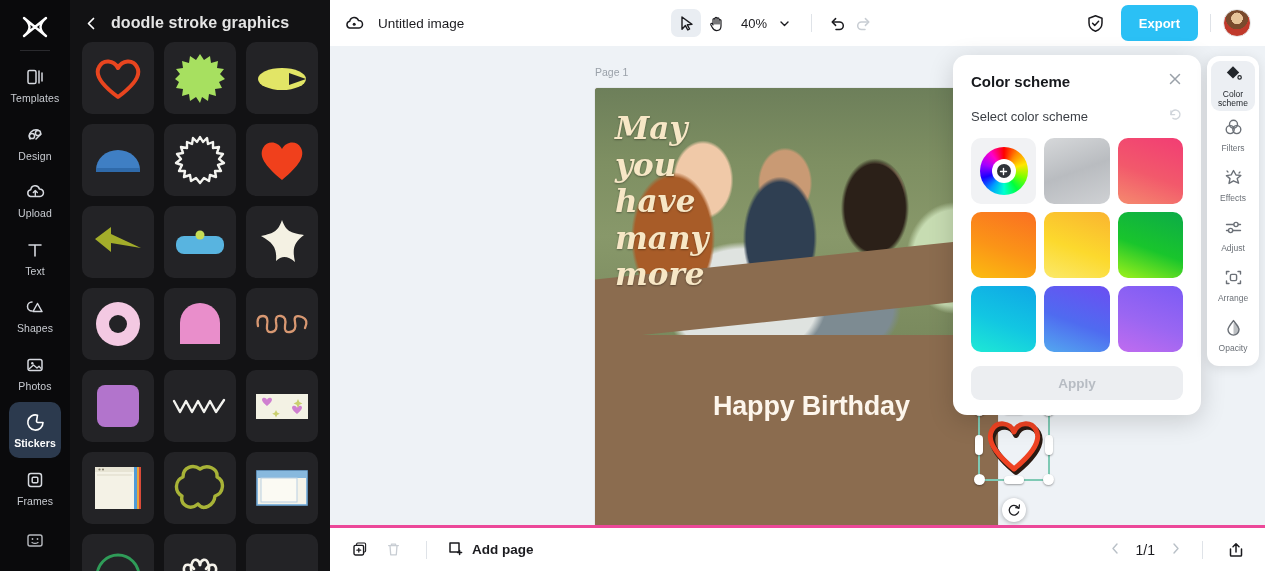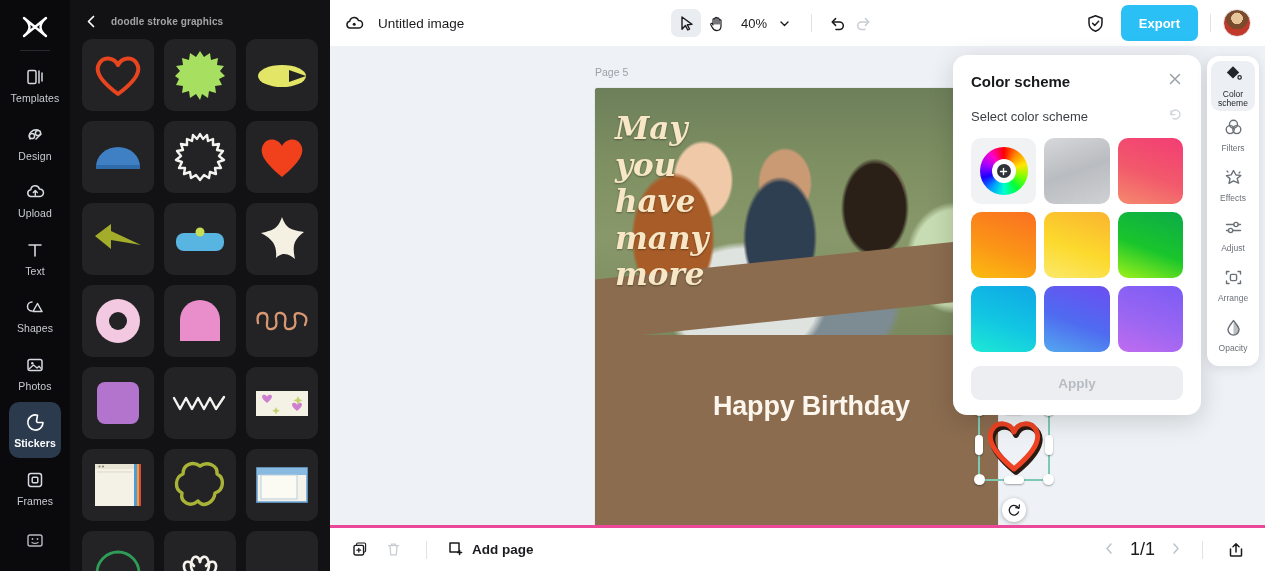--- a/index.html
+++ b/index.html
@@ -33,21 +33,21 @@
   .rail-extra { margin-top: -4px; opacity: .85; }
 
   
   .panel {
     position: absolute; left: 70px; top: 0; width: 260px; height: 571px;
     background: #121214; overflow: hidden;
     z-index: 25;
   }
   .panel-head { display: flex; align-items: center; gap: 12px; padding: 14px 16px 10px 14px; }
   .panel-back { color: #fff; cursor: pointer; display:flex; }
-  .panel-title { color: #a3a3a3; font-size: 10px; font-weight: bold; letter-spacing: .1px; }
+  .panel-title { color: #e5e5e5; font-size: 16px; font-weight: bold; letter-spacing: .1px; }
   .grid {
     display: grid; grid-template-columns: repeat(3, 1fr);
     gap: 10px; padding: 0 12px;
   }
   .cell {
     background: #232326; border-radius: 10px; height: 72px;
     display: flex; align-items: center; justify-content: center;
     cursor: pointer; overflow: hidden;
   }
 
@@ -151,21 +151,21 @@
   }
 
   
   .bottombar {
     position: absolute; left: 0; right: 0; bottom: 0; height: 46px;
     background: #fff; border-top: 3px solid #ec4899;
     display: flex; align-items: center; padding: 0 16px; gap: 8px; z-index: 20;
   }
   .bb-btn { width: 26px; height: 26px; display:flex; align-items:center; justify-content:center; cursor:pointer; }
   .add-page { display:flex; align-items:center; gap: 8px; cursor: pointer; font-size: 13.5px; color: #1b1b1f; font-weight: bold; }
-  .page-nav { display:flex; align-items:center; gap: 14px; font-size: 18px; color: #1b1b1f; }
+  .page-nav { display:flex; align-items:center; gap: 14px; font-size: 14px; color: #1b1b1f; }
   .nav-arrow { cursor: pointer; color: #b9c0c7; }
 
   
   .popover {
     position: absolute; left: 953px; top: 55px; width: 248px; height: 360px;
     background: #fff; border-radius: 14px; box-shadow: 0 6px 26px rgba(0,0,0,.16);
     z-index: 40; padding: 16px 18px 14px;
   }
   .pop-head { display: flex; align-items: center; justify-content: space-between; }
   .pop-title { font-size: 15px; font-weight: bold; color: #16181c; }
@@ -505,21 +505,21 @@
             <path d="M9.5 1.8 L16 4.2 V9 c0 4.4-3 7-6.5 8.2 C6 16 3 13.4 3 9 V4.2 Z" stroke="#1b1b1f" stroke-width="1.5" fill="none" stroke-linejoin="round"></path>
             <path d="M6.6 9.3 L8.7 11.4 L12.6 7.3" stroke="#1b1b1f" stroke-width="1.5" fill="none" stroke-linecap="round" stroke-linejoin="round"></path>
           </svg>
       </span>
       <button class="export-btn">Export</button>
       <span class="divider-v"></span>
       <span class="avatar"></span>
     </div>
 
     <div class="workspace">
-      <div class="page-label">Page 5</div>
+      <div class="page-label">Page 1</div>
 
       <div class="canvas">
         <div class="photo-clip">
           <div class="photo"></div>
           <div class="photo-angle"></div>
         </div>
         <div class="script-text">May you have many more</div>
         <div class="happy-bday">Happy Birthday</div>
       </div>
 

